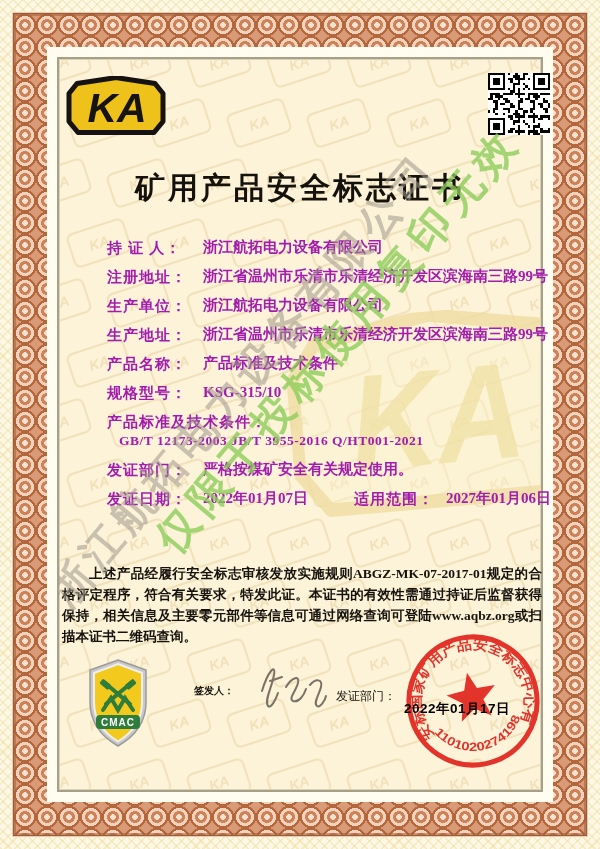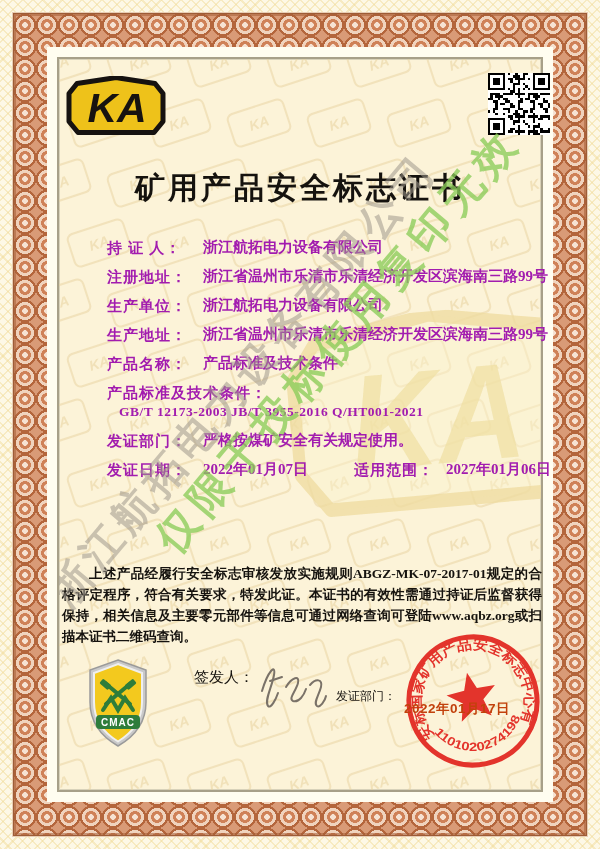--- a/index.html
+++ b/index.html
@@ -89,29 +89,29 @@
   .f-label.second{margin-left:46px; min-width:0;}
 
   .statement{
     position:absolute; left:62px; top:564px; width:480px; z-index:2;
     font-size:13.5px; line-height:1.55; font-weight:700; color:#15120e;
     text-align:justify; text-indent:2em;
     font-family:"Liberation Serif","DejaVu Serif",serif;
   }
 
   .cmac{position:absolute; left:86px; top:658px; width:64px; height:90px;}
-  .issuer-label{position:absolute; left:194px; top:668px; font-size:15px; font-weight:400; color:#15120e;}
+  .issuer-label{position:absolute; left:194px; top:684px; font-size:10px; font-weight:700; color:#15120e;}
   .dept-label{position:absolute; left:336px; top:688px; font-size:12px; font-weight:400; color:#15120e;}
   .signature{position:absolute; left:246px; top:655px; width:88px; height:62px;}
 
   .stamp{position:absolute; left:398px; top:626px; width:150px; height:150px; z-index:5;
          transform:rotate(-12deg); opacity:.93;}
   .stamp-date{
     position:absolute; left:404px; top:700px; z-index:6;
-    font-size:13.5px; font-weight:800; color:#c2410c; letter-spacing:.5px;
+    font-size:13.5px; font-weight:800; color:#000000; letter-spacing:.5px;
   }
 </style>
 </head>
 <body>
 
 <div class="page">
   <div class="edge-pattern"></div>
   <div class="band"></div>
   <div class="sheet"></div>
   <div class="content"></div>
@@ -427,20 +427,24 @@
         <span class="f-value">浙江航拓电力设备有限公司</span>
       </div>
       <div class="f-row">
         <span class="f-label">生产地址：</span>
         <span class="f-value">浙江省温州市乐清市乐清经济开发区滨海南三路99号</span>
       </div>
       <div class="f-row">
         <span class="f-label">产品名称：</span>
         <span class="f-value">产品标准及技术条件</span>
       </div>
+      <div class="f-row">
+        <span class="f-label">规格型号：</span>
+        <span class="f-value">KSG-315/10</span>
+      </div>
       <div class="f-row wide">
         <span class="f-label">产品标准及技术条件：</span>
         <span class="f-value">GB/T 12173-2003 JB/T 3955-2016 Q/HT001-2021</span>
       </div>
       <div class="f-row">
         <span class="f-label">发证部门：</span>
         <span class="f-value">严格按煤矿安全有关规定使用。</span>
       </div>
       <div class="f-row">
         <span class="f-label">发证日期：</span>

